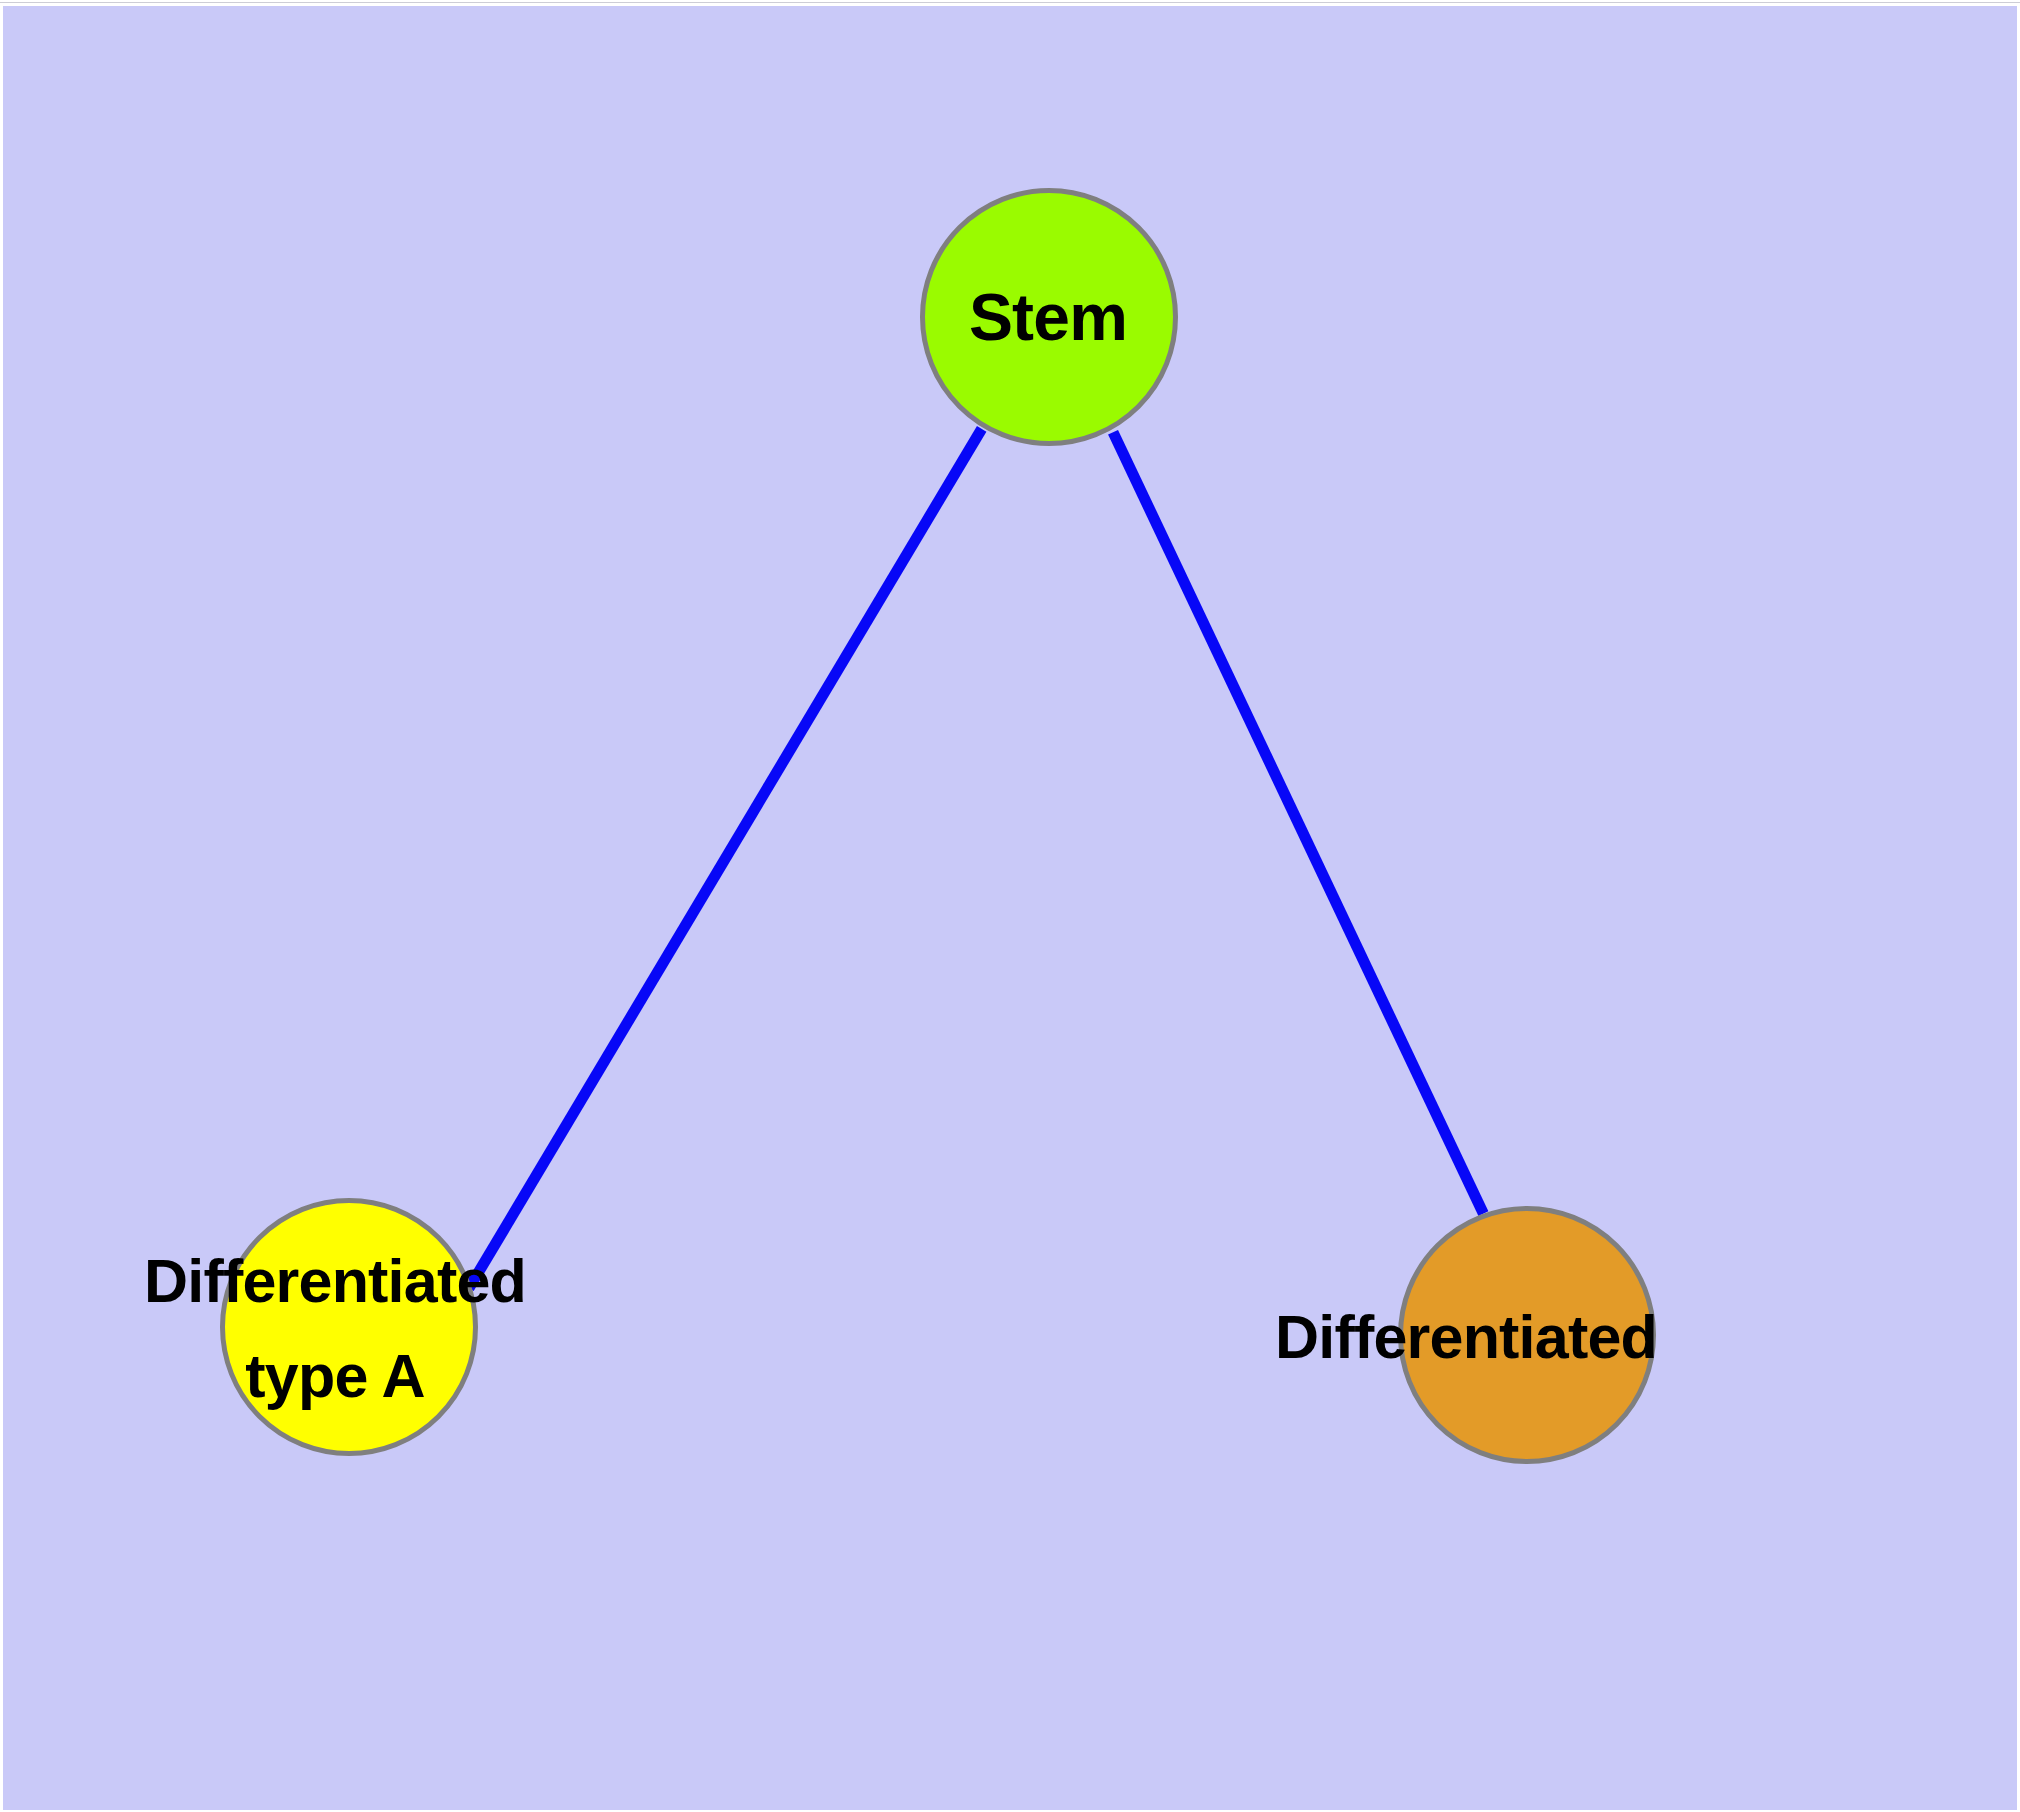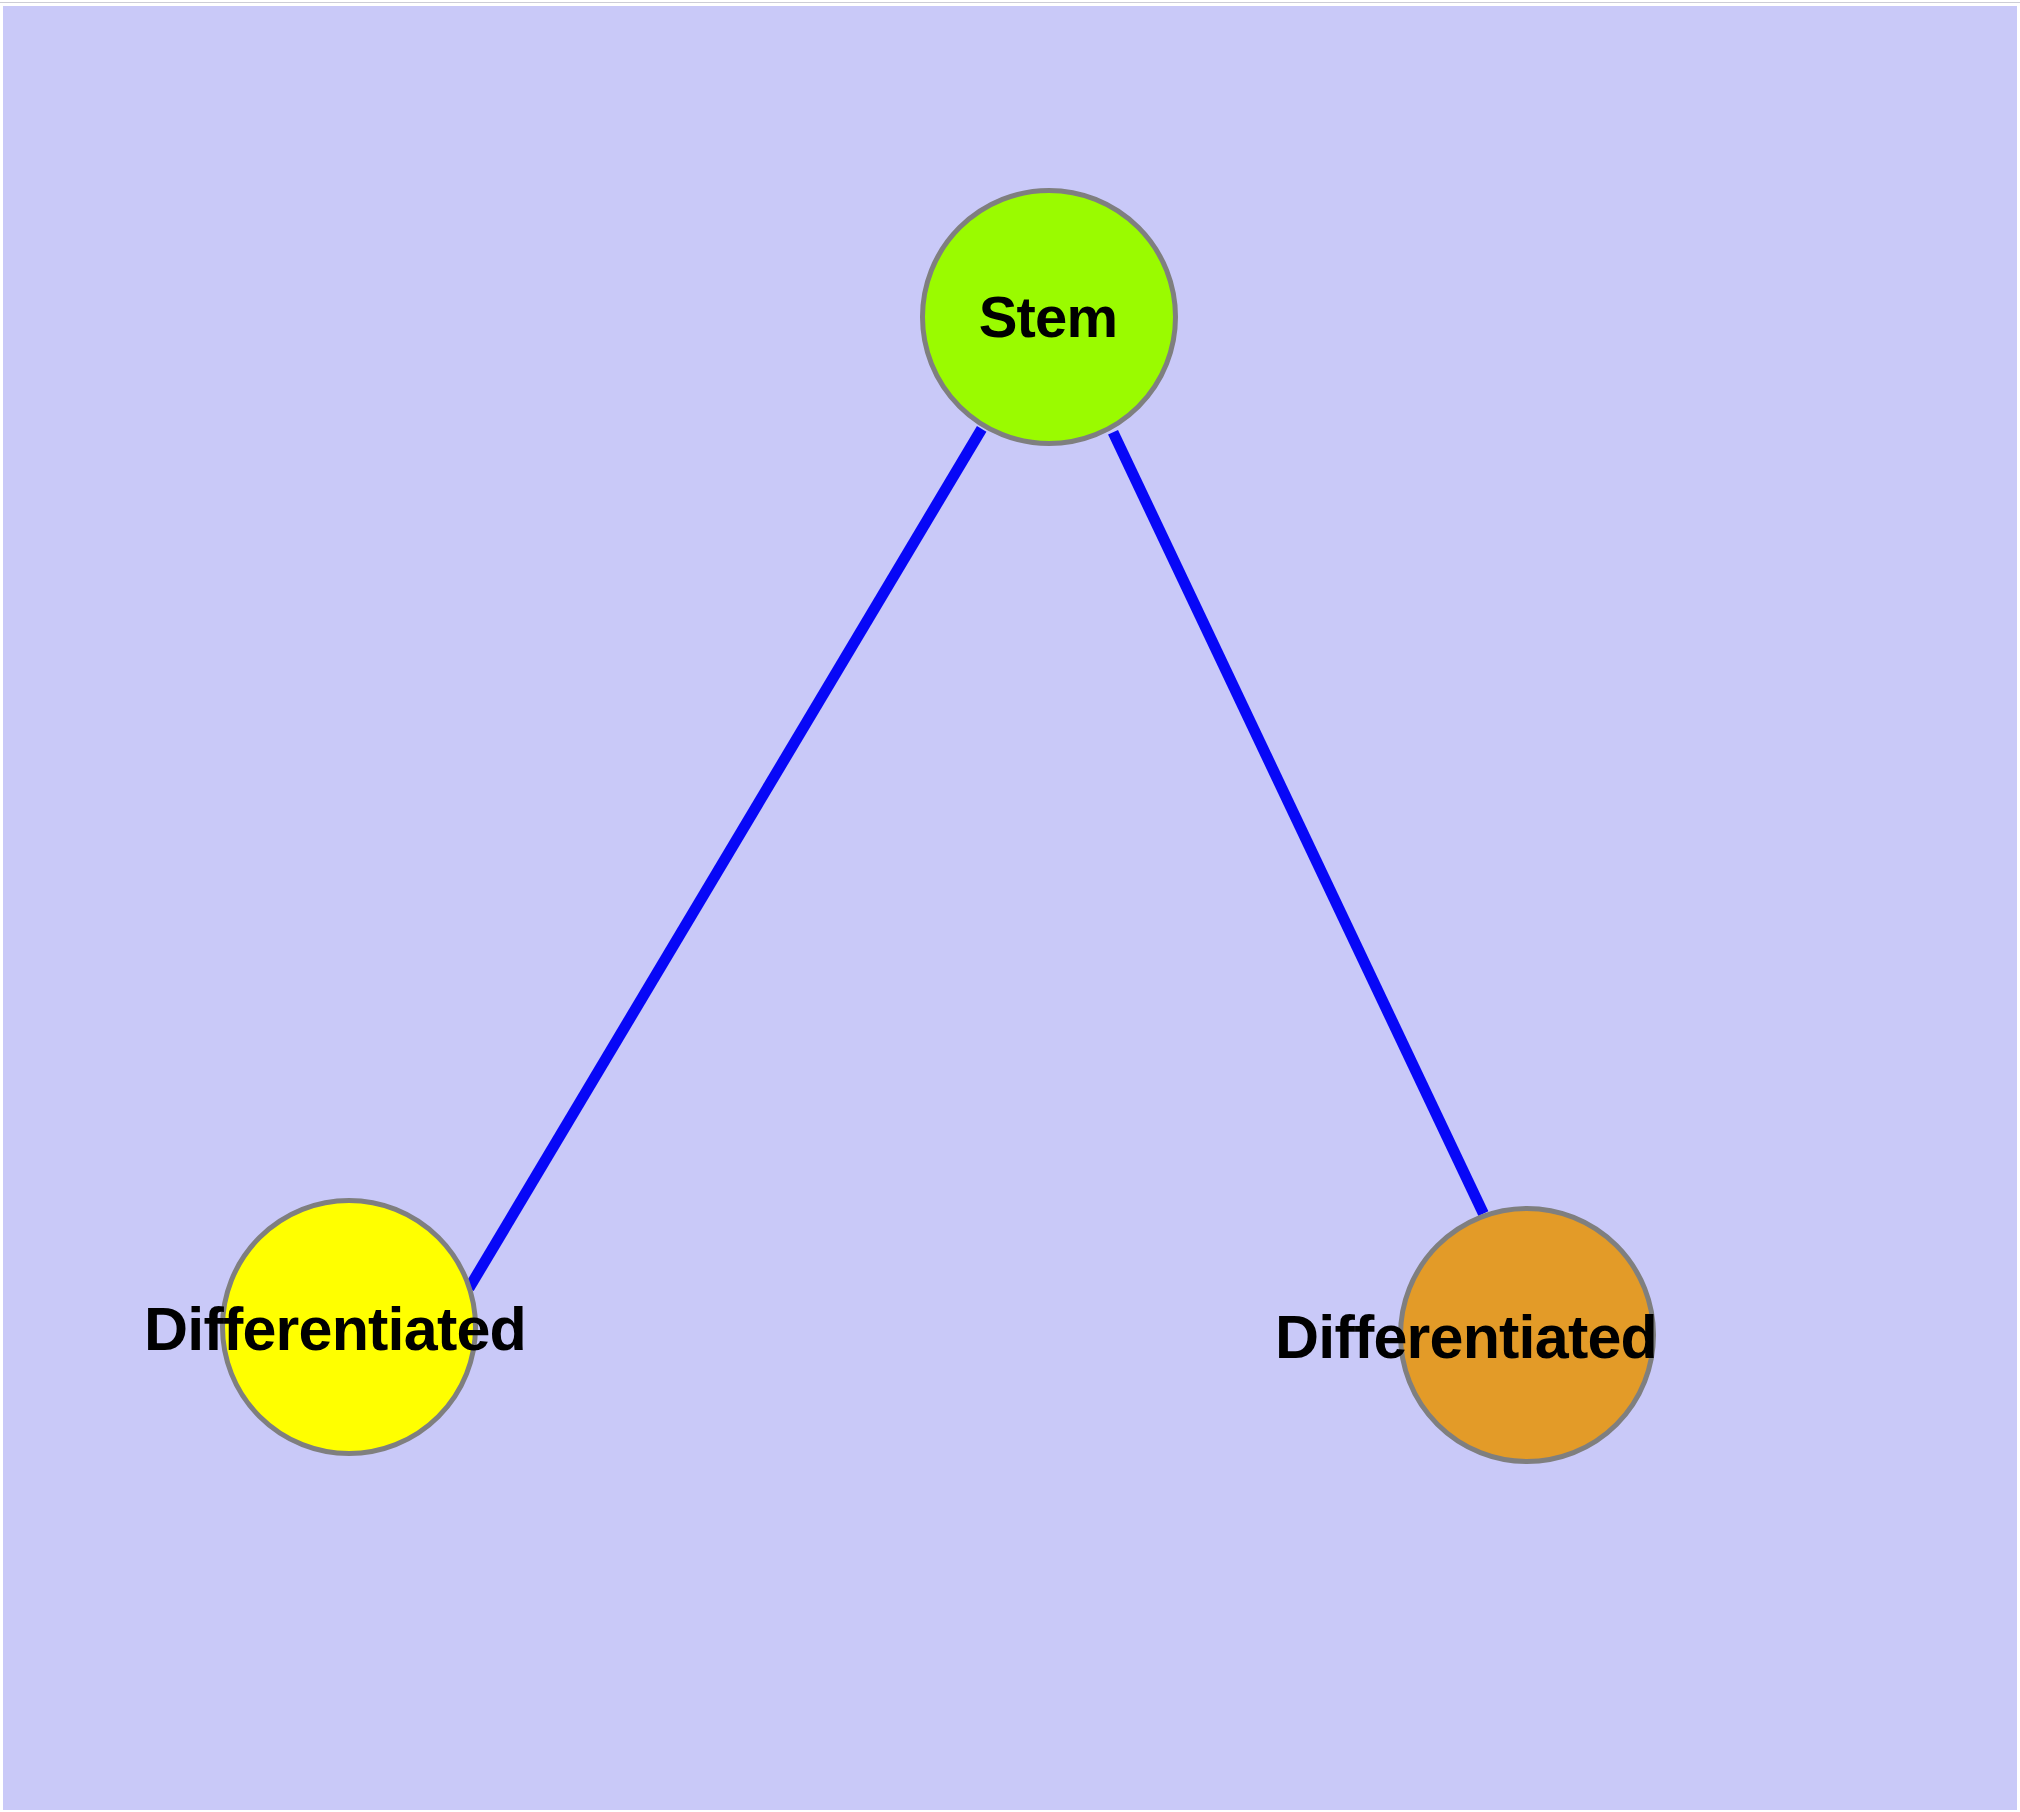--- a/index.html
+++ b/index.html
@@ -49,21 +49,21 @@
     transform: translate(-50%, -50%);
     color: #000000;
     font-weight: bold;
     text-align: center;
     white-space: nowrap;
     letter-spacing: -0.8px;
     line-height: 95px;
   }
   .label-stem {
     left: 1048px; top: 317px;
-    font-size: 58px;
+    font-size: 66px;
     line-height: 66px;
   }
   .label-type-a { left: 335px;  top: 1329px; font-size: 61px; }
   .label-type-b { left: 1466px; top: 1337px; font-size: 61px; }
   .label-line { display: block; }
 </style>
 </head>
 <body>
 
 <div class="top-hairline"></div>
@@ -78,18 +78,19 @@
 <div class="node node-stem" style="background-color: rgb(154, 251, 0);"></div>
 
 <div class="node node-type-a" style="background-color: rgb(255, 255, 0);"></div>
 
 <div class="node node-type-b" style="background-color: rgb(227, 155, 40);"></div>
 
 <div class="node-label label-stem">Stem</div>
 
 <div class="node-label label-type-a">
   <span class="label-line">Differentiated</span>
+  <span class="label-line">type A</span>
 </div>
 
 <div class="node-label label-type-b">
   <span class="label-line">Differentiated</span>
 </div>
 
 
 </body></html>

